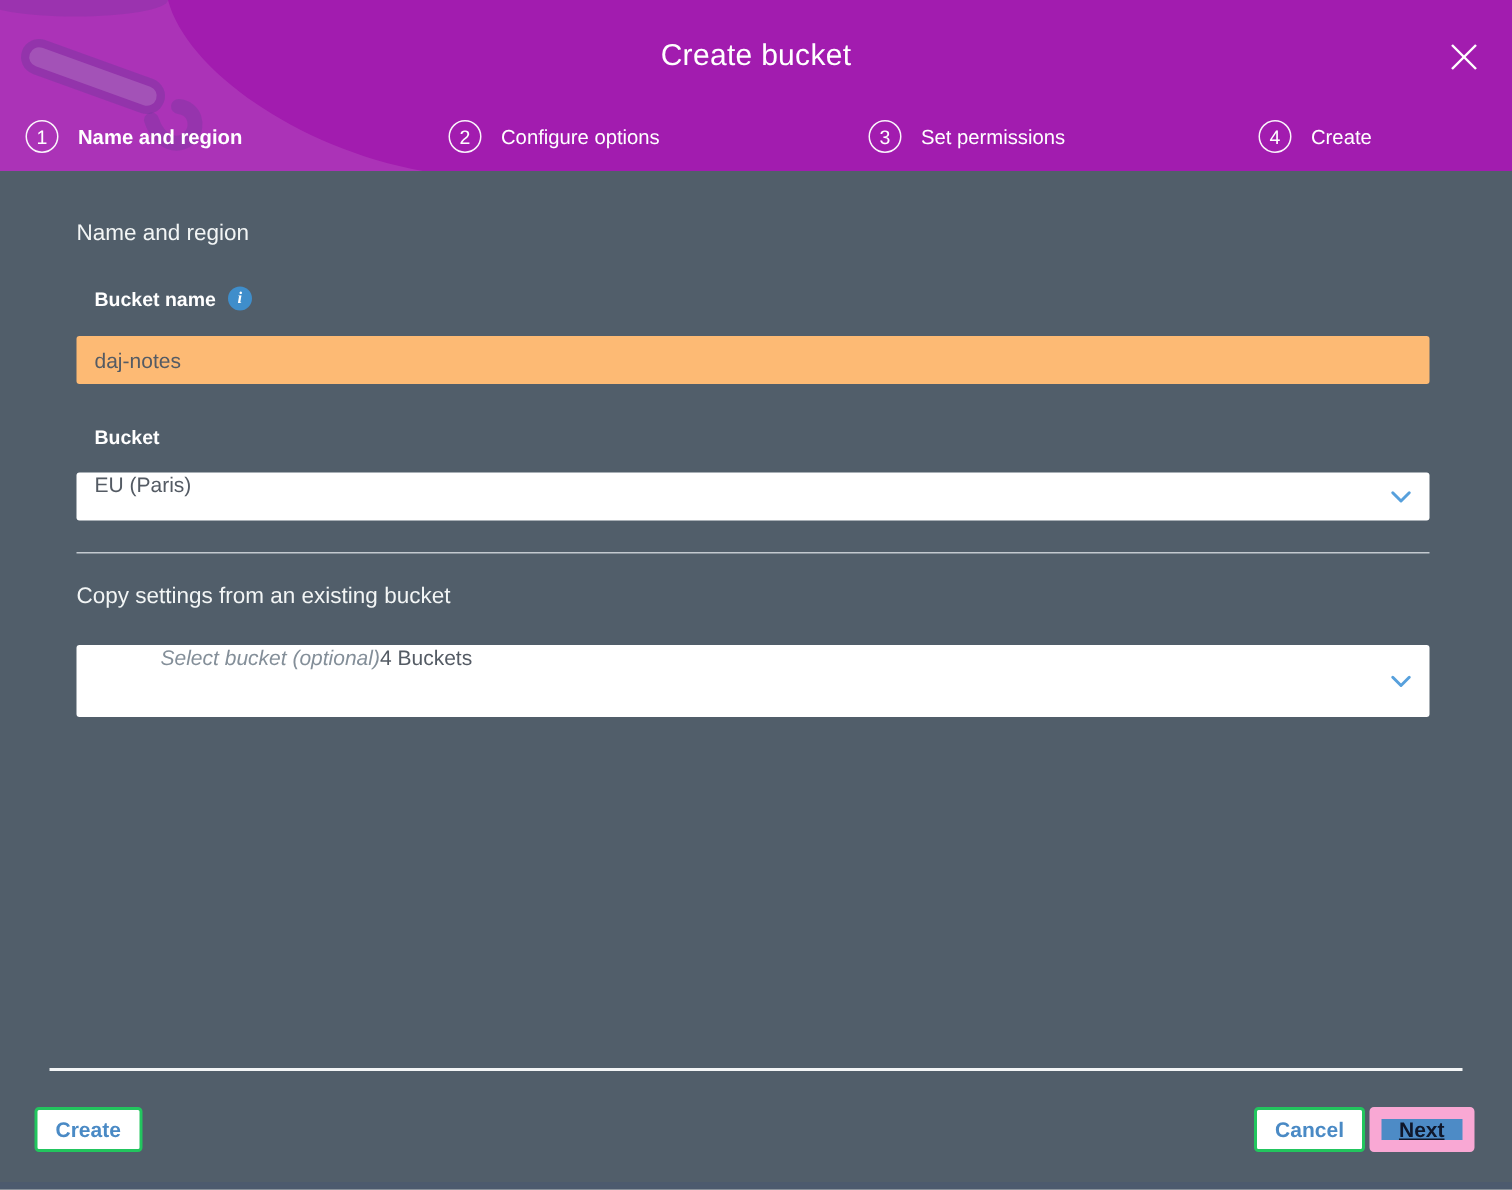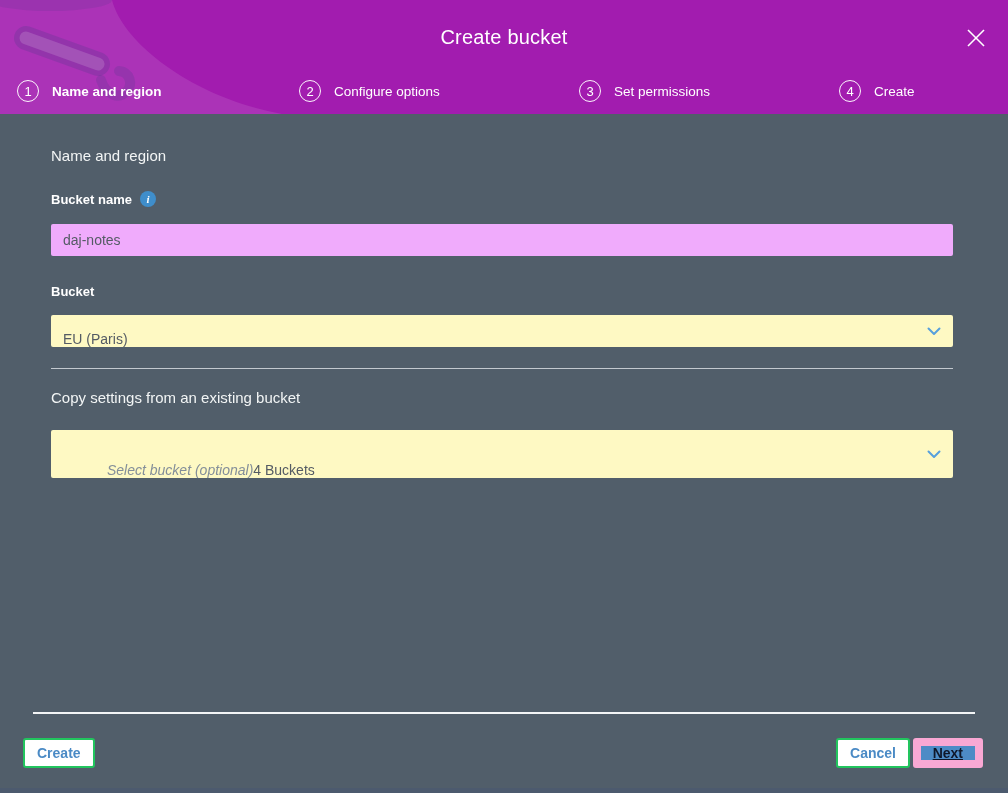--- a/index.html
+++ b/index.html
@@ -68,54 +68,55 @@
     color: #f2f5f5;
     font-size: 15px;
     font-weight: 400;
   }
   .heading-1 { padding-top: 33px; }
   .field-label {
     display: flex; align-items: center;
     color: #ffffff;
     font-size: 13px;
     font-weight: 700;
+    margin-left: 12px;
   }
   .label-bucket { margin-top: 27px; }
   .label-region { margin-top: 28px; }
   .info-icon {
     display: inline-flex; align-items: center; justify-content: center;
     width: 16px; height: 16px;
     margin-left: 8px;
     border-radius: 50%;
     background: #3f8ecb;
     color: #ffffff;
     font-size: 11px;
     font-weight: 700;
     font-style: italic;
     font-family: "Liberation Serif", serif;
     cursor: pointer;
   }
   .text-input {
     margin-top: 17px;
     width: 902px; height: 32px;
-    background: #f0abfc;
+    background: #fdba74;
     border: none;
     border-radius: 2px;
     padding: 12px 12px;
     font-size: 14px;
     color: #545b64;
     font-family: "Liberation Sans", sans-serif;
     display: block;
   }
   .select-box {
     margin-top: 16px;
     width: 902px; height: 32px;
-    background: #fef9c3;
+    background: #ffffff;
     border-radius: 2px;
-    display: flex; align-items: flex-end;
+    display: flex; align-items: flex-start;
     padding: 0 12px;
     font-size: 14px;
     color: #545b64;
     cursor: pointer;
     position: relative;
   }
   .select-box .chev { position: absolute; right: 12px; top: 50%; transform: translateY(-50%); }
   .select-tall { height: 48px; margin-top: 24px; }
   .placeholder-italic { color: #848f99; font-style: italic; margin-left: 44px; }
   .count-text { color: #545b64; font-style: normal; }

